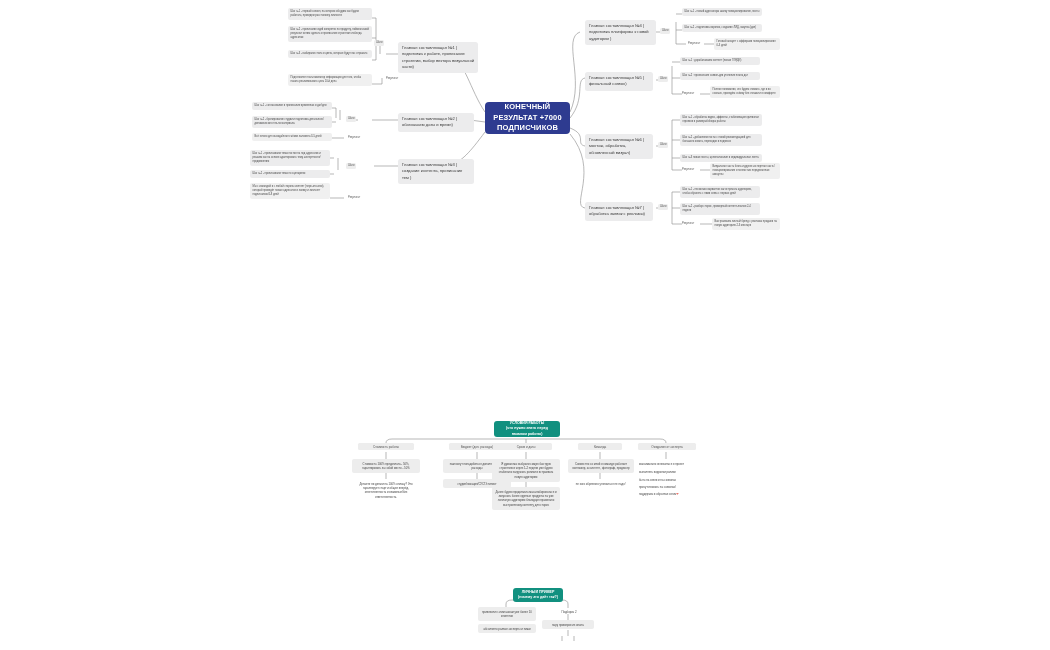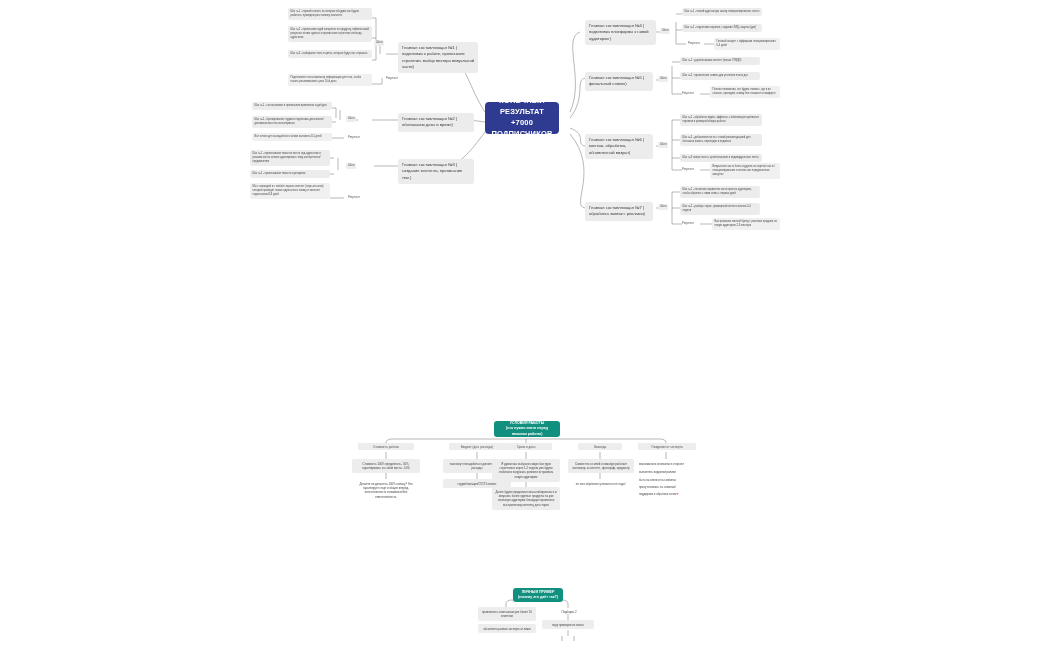--- a/index.html
+++ b/index.html
@@ -129,21 +129,21 @@
     <line x1="600" y1="470" x2="600" y2="479"></line>
 
     <path d="M506 608 L506 604 Q506 600 512 600 L562 600 Q568 600 568 604 L568 608"></path>
     <line x1="537" y1="600" x2="537" y2="596"></line>
     <line x1="506" y1="614" x2="506" y2="620"></line>
     <line x1="568" y1="614" x2="568" y2="620"></line>
     <line x1="568" y1="630" x2="568" y2="636"></line>
     <path d="M562 636 L562 641 M574 636 L574 641"></path>
   </svg>
 
-  <div class="node root" style="left:485px;top:102px;width:74px;height:32px;">КОНЕЧНЫЙ РЕЗУЛЬТАТ  +7000 ПОДПИСЧИКОВ</div>
+  <div class="node root" style="left:485px;top:102px;width:85px;height:32px;">КОНЕЧНЫЙ РЕЗУЛЬТАТ  +7000 ПОДПИСЧИКОВ</div>
 
   <div class="node main" style="left:398px;top:42px;width:80px;">Главная составляющая №1 ( подготовка к работе, прописание стратегии, выбор вектора визуальной части)</div>
   <div class="node cap" style="left:374px;top:40px;">Шаги</div>
   <div class="node leaf" style="left:288px;top:8px;width:84px;">Шаг №1 - первый созвон, на котором обсудим как будем работать, проведем расстановку личности</div>
   <div class="node leaf" style="left:288px;top:26px;width:84px;">Шаг №2 - прописание идей конкретно по продукту, поймем какой результат хотим сделать и прописание стратегии что/когда адресатам</div>
   <div class="node leaf" style="left:288px;top:50px;width:84px;">Шаг №3 - выбираем стиль и цвета, которые будут нас отражать</div>
   <div class="node cap plain" style="left:384px;top:76px;">Результат</div>
   <div class="node leaf p" style="left:288px;top:74px;width:84px;">Подготовлен план-навигатор информации для того, чтобы начать реализовывать цель 10-й день</div>
 
   <div class="node main" style="left:398px;top:113px;width:76px;">Главная составляющая №2 ( обозначаем даты и время)</div>

